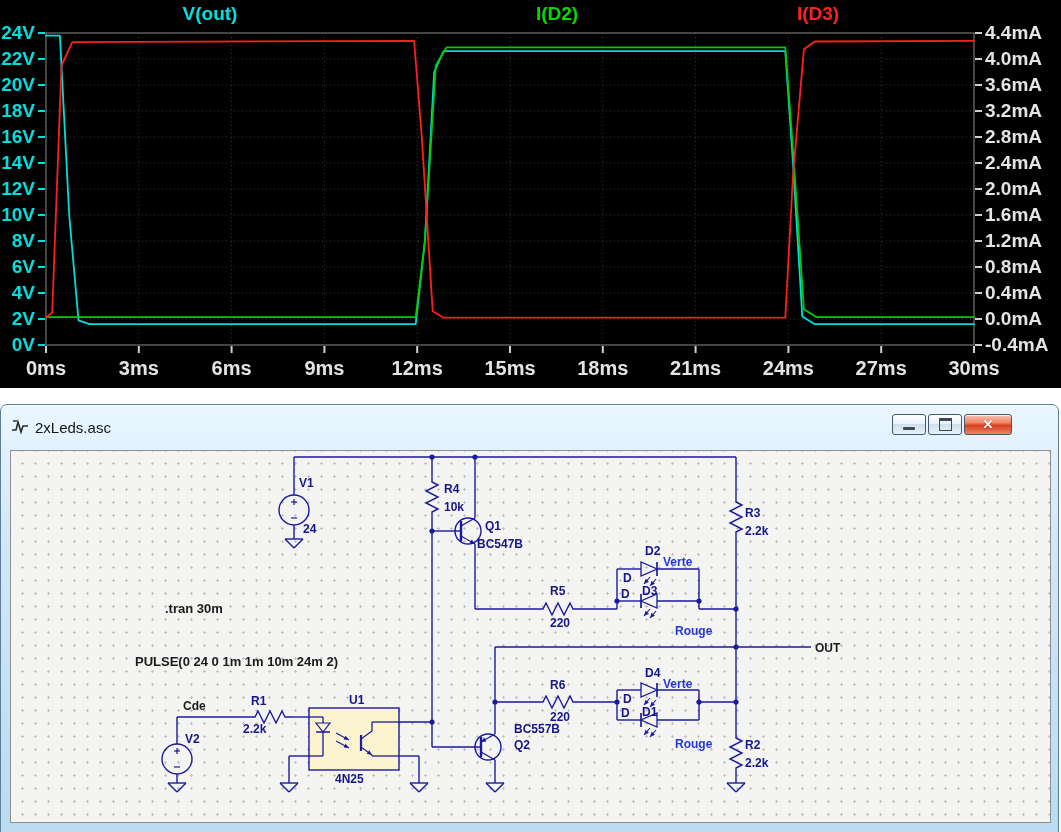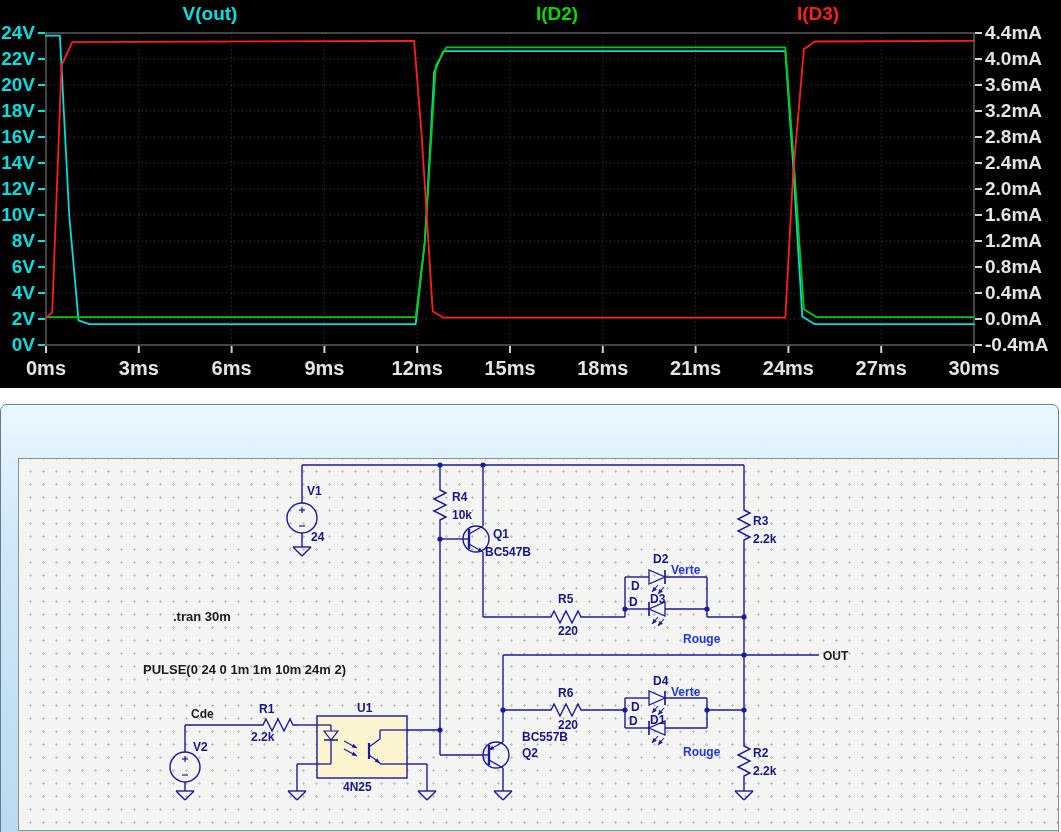--- a/index.html
+++ b/index.html
@@ -30,24 +30,24 @@
   .title{position:absolute;left:34px;top:14px;font-size:15px;color:#15151a;}
   .controls{position:absolute;top:9px;right:46px;display:flex;gap:2px;}
   .win-btn{height:19px;border:1px solid #44596b;border-radius:3px;display:flex;
            align-items:center;justify-content:center;cursor:default;
            box-shadow:inset 0 1px 0 rgba(255,255,255,.7);}
   .win-btn.min,.win-btn.max{width:32px;background:linear-gradient(#ffffff,#e9f1f8 45%,#d2dfe9 50%,#e8f1f8);}
   .win-btn.close{width:46px;background:linear-gradient(#f9c3b2,#ee8667 40%,#d8401e 55%,#e98565);}
   .glyph-min{width:12px;height:3px;background:#3c4a56;margin-top:8px;border-radius:1px;}
   .glyph-max{width:11px;height:9px;border:1px solid #3c4a56;border-top-width:3px;}
   .glyph-close{color:#fff;font-size:13px;font-weight:bold;line-height:1;text-shadow:0 1px 1px rgba(0,0,0,.45);}
-  .canvas{position:absolute;left:9px;top:53px;width:1039px;height:371px;
+  .canvas{position:absolute;left:9px;top:45px;width:1039px;height:371px;
           background-color:#f4f4f2;border:1px solid #909090;
           background-image:radial-gradient(circle,#c2c2c0 1px,rgba(0,0,0,0) 1.2px);
-          background-size:13px 13px;background-position:5px 6px;margin-left:8px;}
+          background-size:13px 13px;background-position:5px 6px;}
   #schem-svg{display:block;}
   #schem-svg text{font-family:"Liberation Sans",sans-serif;font-weight:bold;}
   #schem-svg .slbl{font-size:12px;fill:#15158c;}
   #schem-svg .cmt{font-size:12px;fill:#2236e0;}
   #schem-svg .dir{font-size:13px;fill:#1b1b1b;}
   #schem-svg .net{font-size:12px;fill:#1b1b1b;}
 </style>
 </head>
 <body>
 
@@ -157,20 +157,38 @@
         <text x="210" y="20" class="ttl" fill="#00e0e0">V(out)</text>
         <text x="557" y="20" class="ttl" fill="#00dc00">I(D2)</text>
         <text x="818" y="20" class="ttl" fill="#ff2020">I(D3)</text>
         <polyline points="46.0,35.6 59.9,35.6 69.2,215.0 78.5,320.3 89.3,324.2 415.7,324.2 424.9,241.0 434.2,72.0 443.5,51.2 785.3,51.2 793.0,163.0 802.3,316.4 814.7,324.2 974.0,324.2" fill="none" stroke="#00dcdc" stroke-width="1.8" stroke-linejoin="round" stroke-linecap="round"></polyline>
         <polyline points="46.0,317.1 415.7,317.1 424.9,241.0 435.8,65.5 446.6,47.3 785.3,47.3 793.0,150.0 803.9,309.3 816.2,317.1 974.0,317.1" fill="none" stroke="#00cc00" stroke-width="1.8" stroke-linejoin="round" stroke-linecap="round"></polyline>
         <polyline points="46.0,317.7 52.2,312.5 61.5,65.5 72.3,42.1 414.1,40.8 421.8,137.0 432.7,311.2 443.5,317.7 785.3,317.7 793.0,176.0 803.9,49.3 814.7,41.5 974.0,40.8" fill="none" stroke="#ff1e1e" stroke-width="1.8" stroke-linejoin="round" stroke-linecap="round"></polyline>
       </svg>
   </div>
 
   <div class="window">
+    <div class="titlebar">
+      <svg class="app-icon" viewBox="0 0 18 16">
+        <path d="M1 11 L5 11 L7 3 L10 13 L12 7 L17 7" stroke="#2b2b2b" fill="none" stroke-width="1.6"></path>
+        <path d="M2 2 L6 2" stroke="#2b2b2b" stroke-width="1.4"></path>
+      </svg>
+      <span class="title">2xLeds.asc</span>
+      <div class="controls">
+        <div class="win-btn min">
+          <span class="glyph-min"></span>
+        </div>
+        <div class="win-btn max">
+          <span class="glyph-max"></span>
+        </div>
+        <div class="win-btn close">
+          <span class="glyph-close">✕</span>
+        </div>
+      </div>
+    </div>
     <div class="canvas">
       <svg id="schem-svg" width="1039" height="371">
           <line x1="283" y1="6" x2="725" y2="6" stroke="#1a1a9e" stroke-width="1.4"></line>
           <line x1="283" y1="6" x2="283" y2="44" stroke="#1a1a9e" stroke-width="1.4"></line>
           <line x1="283" y1="74" x2="283" y2="88" stroke="#1a1a9e" stroke-width="1.4"></line>
           <line x1="421" y1="6" x2="421" y2="28" stroke="#1a1a9e" stroke-width="1.4"></line>
           <line x1="421" y1="64" x2="421" y2="296" stroke="#1a1a9e" stroke-width="1.4"></line>
           <line x1="421" y1="80" x2="450" y2="80" stroke="#1a1a9e" stroke-width="1.4"></line>
           <line x1="464" y1="67" x2="464" y2="6" stroke="#1a1a9e" stroke-width="1.4"></line>
           <line x1="464" y1="93" x2="464" y2="158" stroke="#1a1a9e" stroke-width="1.4"></line>

